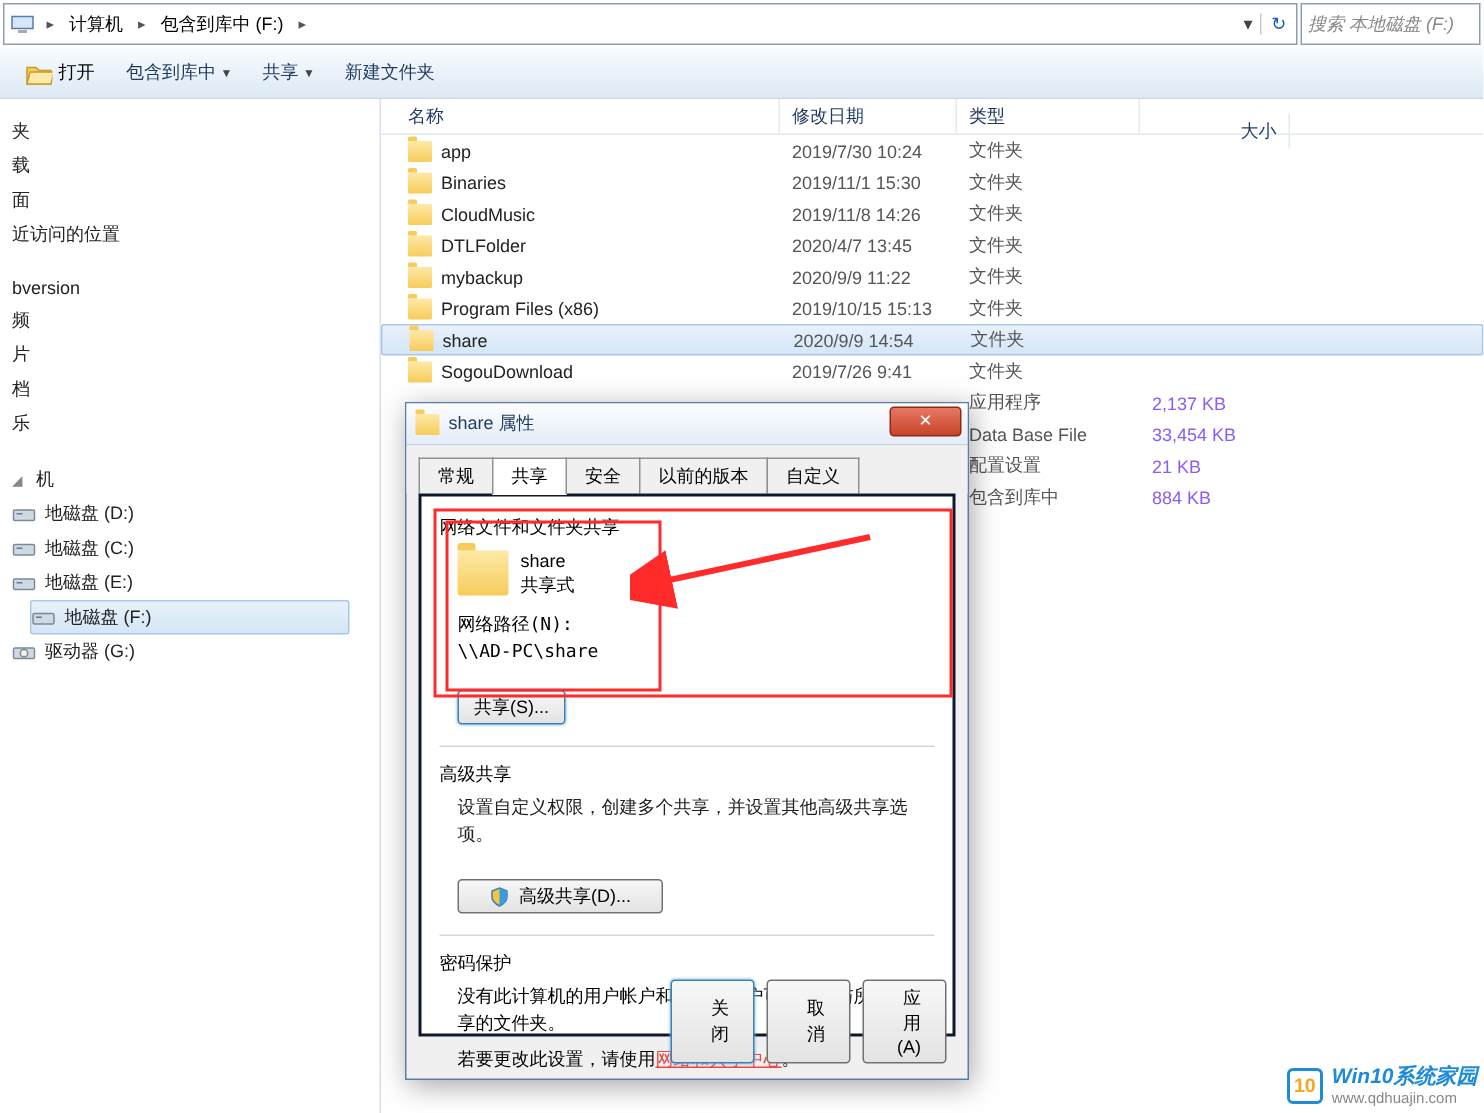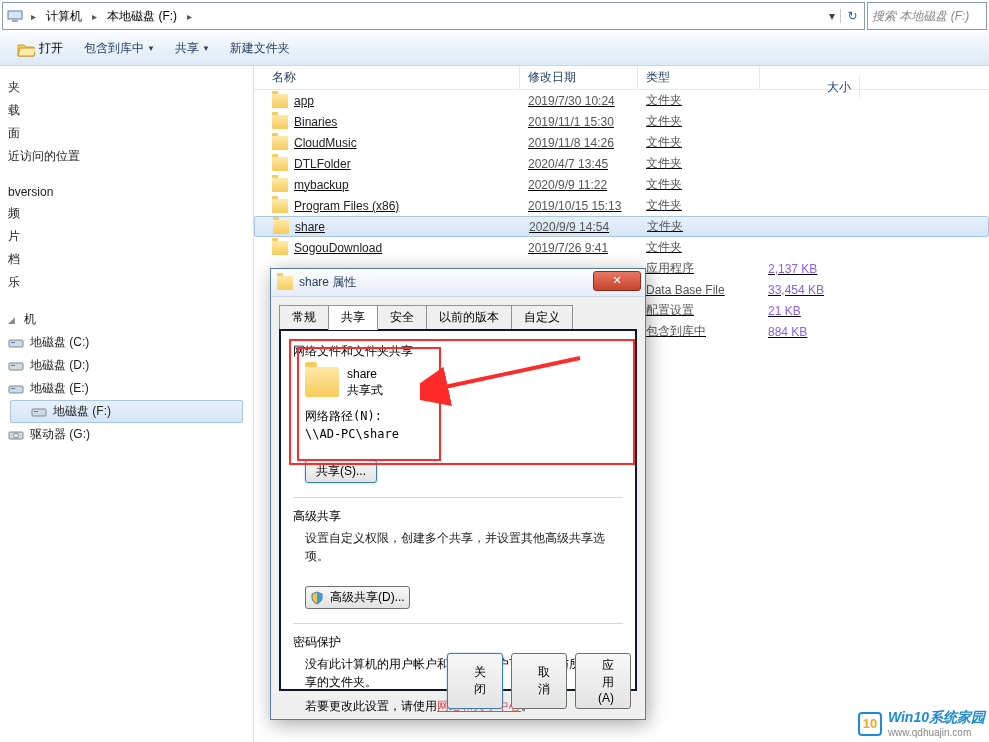--- a/index.html
+++ b/index.html
@@ -19,33 +19,33 @@
 
 .toolbar { height: 34px; background: linear-gradient(#f7fbfe, #dde9f5); border-bottom: 1px solid #c8d6e5; display: flex; padding: 0 8px; gap: 4px; }
 .toolbar .open-btn { display: flex; align-items: center; gap: 4px; padding: 2px 8px; border: 1px solid transparent; border-radius: 3px; }
 .toolbar .tb-item { padding: 2px 8px; color: #1f3a5f; display:flex; align-items:center; gap:3px;}
 .toolbar .tb-item .tri { font-size: 8px; color: #444; }
 
 
 .main { display: flex; height: calc(100% - 66px); }
 .sidebar { width: 254px; border-right: 1px solid #d9e2ec; background: #fff; padding-top: 10px; }
 .sidebar .item { padding: 3px 8px; color: #222; cursor: default; display:flex; align-items:center; gap:6px;}
-.sidebar .item.sel { background: linear-gradient(#e8f1fb, #d4e6f7); border: 1px solid #a8c6e5; border-radius: 2px; margin: 0 10px; padding: 2px 20px; }
+.sidebar .item.sel { background: linear-gradient(#e8f1fb, #d4e6f7); border: 1px solid #a8c6e5; border-radius: 2px; margin: 0 20px; padding: 2px 0; }
 .sidebar .spacer { height: 14px; }
 .sidebar .arrow-tri { color: #888; font-size: 9px; width: 10px; display:inline-block;}
 
 
 .file-area { flex: 1; background: #fff; }
 .file-header { display: flex; border-bottom: 1px solid #e3e9f0; height: 24px; align-items: center; }
 .file-header .col { padding: 2px 8px; color: #1f3a5f; border-right: 1px solid #e3e9f0; height: 100%; display: flex; align-items: center; }
 .col-name { width: 266px; padding-left: 18px !important; }
 .col-date { width: 118px; }
 .col-type { width: 122px; }
 .col-size { width: 100px; text-align: right; justify-content: flex-end; margin-top: 20px; }
-.file-row { display: flex; height: 21px; align-items: center; text-decoration: underline; }
+.file-row { display: flex; height: 21px; align-items: center; }
 .file-row.sel { background: linear-gradient(#e8f1fb, #d4e6f7); border: 1px solid #a8c6e5; border-radius: 2px; }
 .file-row .cell { padding: 1px 8px; color: #222; }
 .file-row .cell.name { width: 266px; display: flex; align-items: center; gap: 6px; padding-left: 18px; }
 .file-row .cell.date { width: 118px; color: #555; }
 .file-row .cell.type { width: 122px; color: #555; }
 .file-row .cell.size { width: 100px; text-align: left; color: #8b5cf6; }
 
 .folder-ico-sm { width: 16px; height: 14px; background: linear-gradient(#fde9a8, #f7cc5a); border-radius: 1px; position: relative; }
 .folder-ico-sm:before { content: ''; position: absolute; top: -3px; left: 0; width: 6px; height: 3px; background: #f7cc5a; border-radius: 1px 1px 0 0; }
 
@@ -71,21 +71,21 @@
 .win-btn { border: 1px solid #707070; background: linear-gradient(#f7f7f7, #e3e3e3); border-radius: 3px; padding: 2px 10px; font-family: "SimSun", sans-serif; margin-top: 11px; }
 .win-btn.blue { border: 1px solid #3c7fb1; box-shadow: 0 0 2px #7eb6e0; }
 .share-btn { margin-left: 12px; }
 
 .red-box { position: absolute; left: 8px; top: 8px; width: 346px; height: 126px; border: 2px solid #ff2a2a; pointer-events: none; }
 .red-box-inner { position: absolute; left: 6px; top: 6px; width: 144px; height: 114px; border: 2px solid #ff2a2a; pointer-events: none; }
 .red-arrow { position: absolute; left: 420px; top: 348px; pointer-events: none; }
 
 .sep { height: 1px; background: #d6d6d6; margin: 14px 0 10px 0; }
 .adv-desc { margin: 4px 0 10px 12px; color: #222; line-height: 18px; }
-.adv-btn { margin-left: 12px; display: inline-flex; align-items: center; gap: 6px; padding: 2px 4px; }
+.adv-btn { margin-left: 12px; display: inline-flex; align-items: center; gap: 6px; padding: 2px 20px; }
 .shield { width: 14px; height: 14px; }
 
 .pwd-desc { margin: 4px 0 6px 12px; line-height: 18px; }
 .link { color: #ef4444; text-decoration: underline; cursor: pointer; }
 
 .dlg-buttons { position: absolute; bottom: 10px; right: 14px; display: flex; gap: 8px; }
 .dlg-buttons .win-btn { width: 56px; text-align: right; padding: 3px 16px; }
 
 
 .watermark { position: absolute; right: 4px; bottom: 4px; display: flex; align-items: center; gap: 6px; }
@@ -100,21 +100,21 @@
 
 <div class="top-row">
   <div class="address-bar" style="flex:1">
     <svg class="folder-ico" viewBox="0 0 16 16">
         <rect x="1" y="3" width="14" height="8" fill="#d4e6f7" stroke="#5a7ca8"></rect>
         <rect x="5" y="12" width="6" height="2" fill="#aaa"></rect>
       </svg>
     <span class="arrow">▸</span>
     <span class="crumb">计算机</span>
     <span class="arrow">▸</span>
-    <span class="crumb">本地磁盘 (F:)</span>
+    <span class="crumb">包含到库中 (F:)</span>
     <span class="arrow">▸</span>
     <div class="right-btns">
       <div class="dropdown">▾</div>
       <div class="refresh">↻</div>
     </div>
   </div>
   <div class="search-box">
     <span>搜索 本地磁盘 (F:)</span>
   </div>
 </div>
@@ -162,30 +162,30 @@
         <span>机</span>
       </div>
     <div id="sb-g3">
         <div class="item">
           <span>
             <svg width="16" height="14" viewBox="0 0 16 14">
               <rect x="1" y="4" width="14" height="7" fill="#d0d9e2" stroke="#7a8a9a" rx="1"></rect>
               <rect x="3" y="6" width="4" height="1" fill="#5a7ca8"></rect>
             </svg>
           </span>
-          <span>地磁盘 (C:)</span>
+          <span>地磁盘 (D:)</span>
         </div>
         <div class="item">
           <span>
             <svg width="16" height="14" viewBox="0 0 16 14">
               <rect x="1" y="4" width="14" height="7" fill="#d0d9e2" stroke="#7a8a9a" rx="1"></rect>
               <rect x="3" y="6" width="4" height="1" fill="#5a7ca8"></rect>
             </svg>
           </span>
-          <span>地磁盘 (D:)</span>
+          <span>地磁盘 (C:)</span>
         </div>
         <div class="item">
           <span>
             <svg width="16" height="14" viewBox="0 0 16 14">
               <rect x="1" y="4" width="14" height="7" fill="#d0d9e2" stroke="#7a8a9a" rx="1"></rect>
               <rect x="3" y="6" width="4" height="1" fill="#5a7ca8"></rect>
             </svg>
           </span>
           <span>地磁盘 (E:)</span>
         </div>

